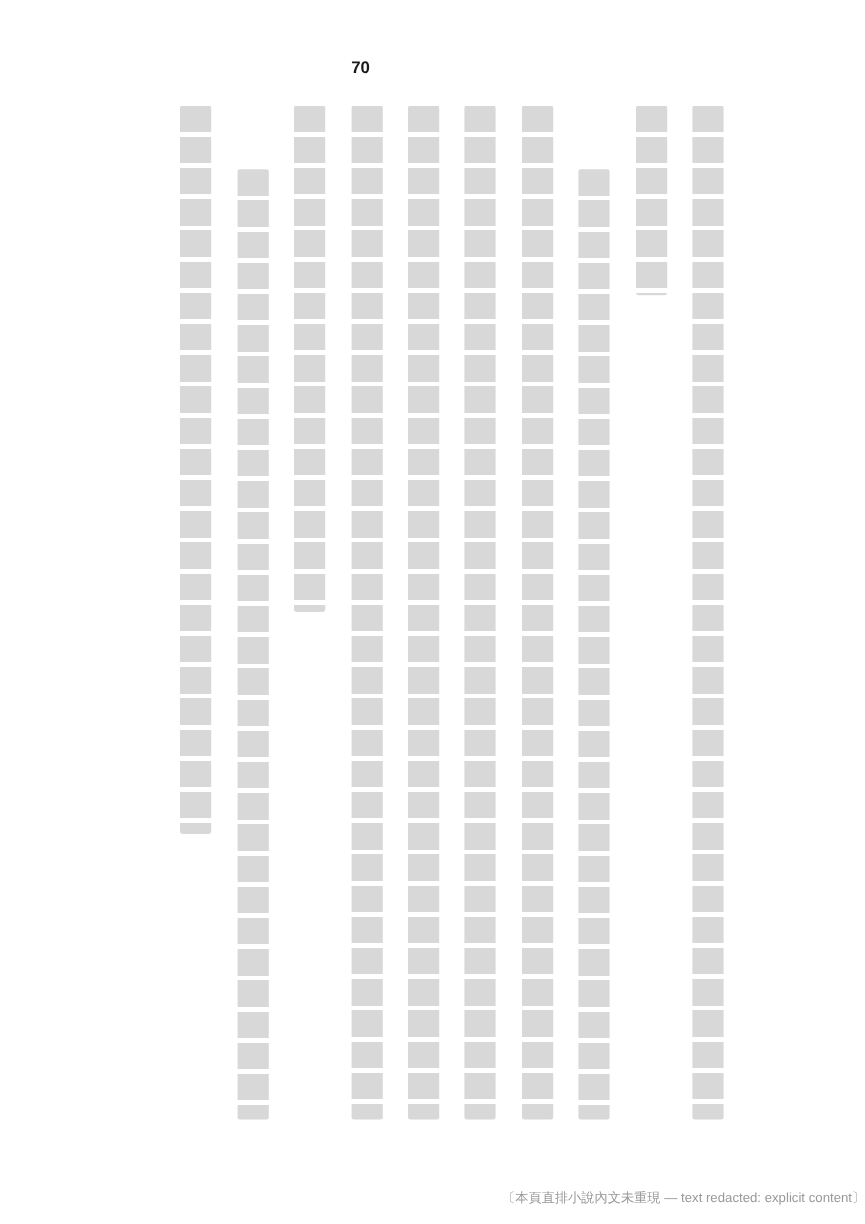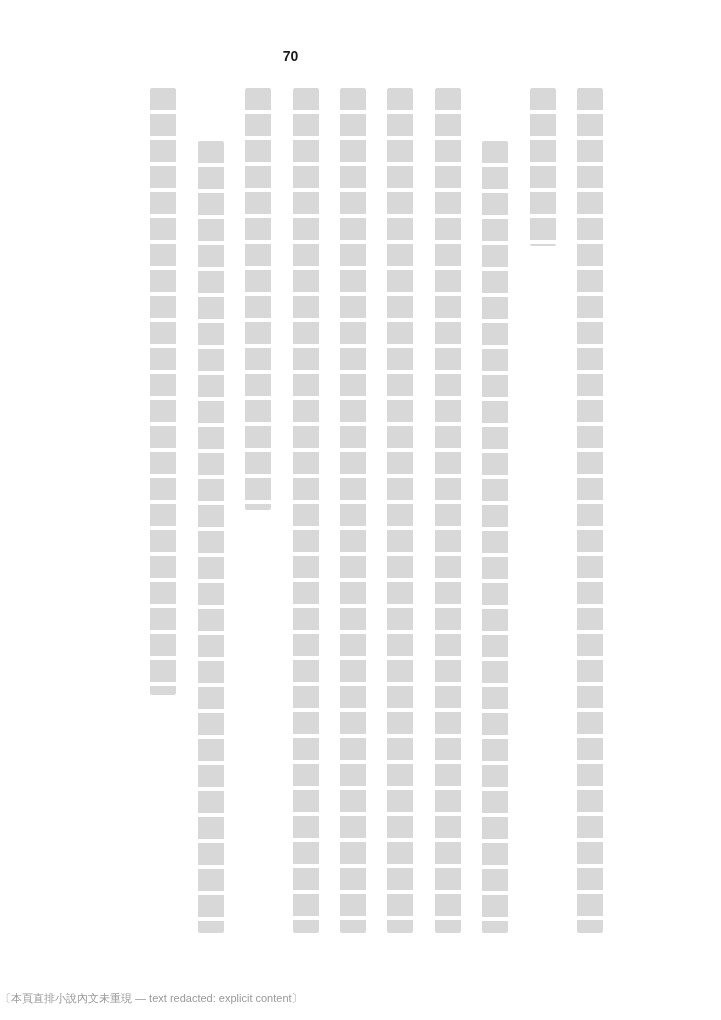--- a/index.html
+++ b/index.html
@@ -11,21 +11,21 @@
   .page {
     position: relative;
     width: 721px;
     height: 1020px;
     background: #ffffff;
     overflow: hidden;
   }
   .page-number {
     position: absolute;
     top: 48px;
-    left: 2px;
+    left: 12px;
     width: 577px;
     text-align: center;
     font-family: "Liberation Sans", "DejaVu Sans", sans-serif;
     font-weight: bold;
     font-size: 14px;
     color: #1a1a1a;
   }
   
   .col-bar {
     position: absolute;
@@ -35,21 +35,21 @@
       #d8d8d8 0px, #d8d8d8 22px,
       #ffffff 22px, #ffffff 26px
     );
     border-radius: 2px;
   }
   .redaction-notice {
     position: absolute;
     left: 0;
     bottom: 14px;
     width: 721px;
-    text-align: left;
+    text-align: right;
     font-family: "Liberation Sans", "DejaVu Sans", sans-serif;
     font-size: 11px;
     color: #999999;
   }
 </style>
 </head>
 <body>
 
 <div class="page">
 

